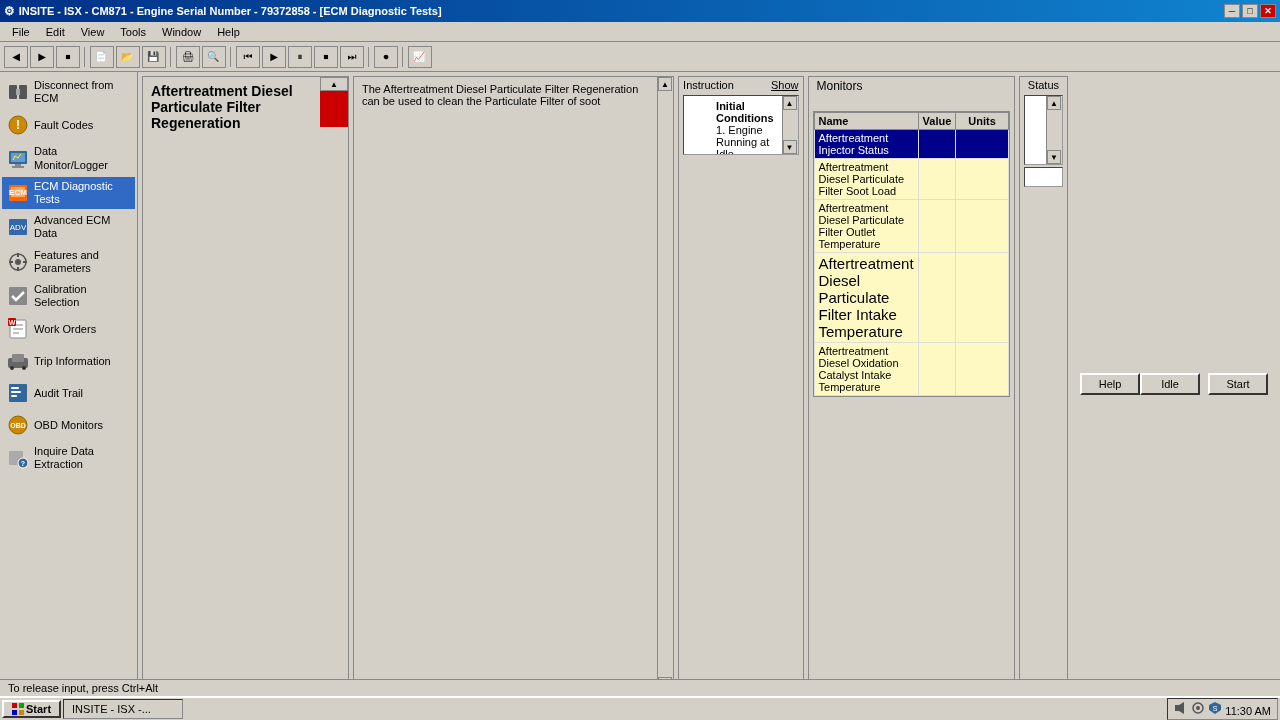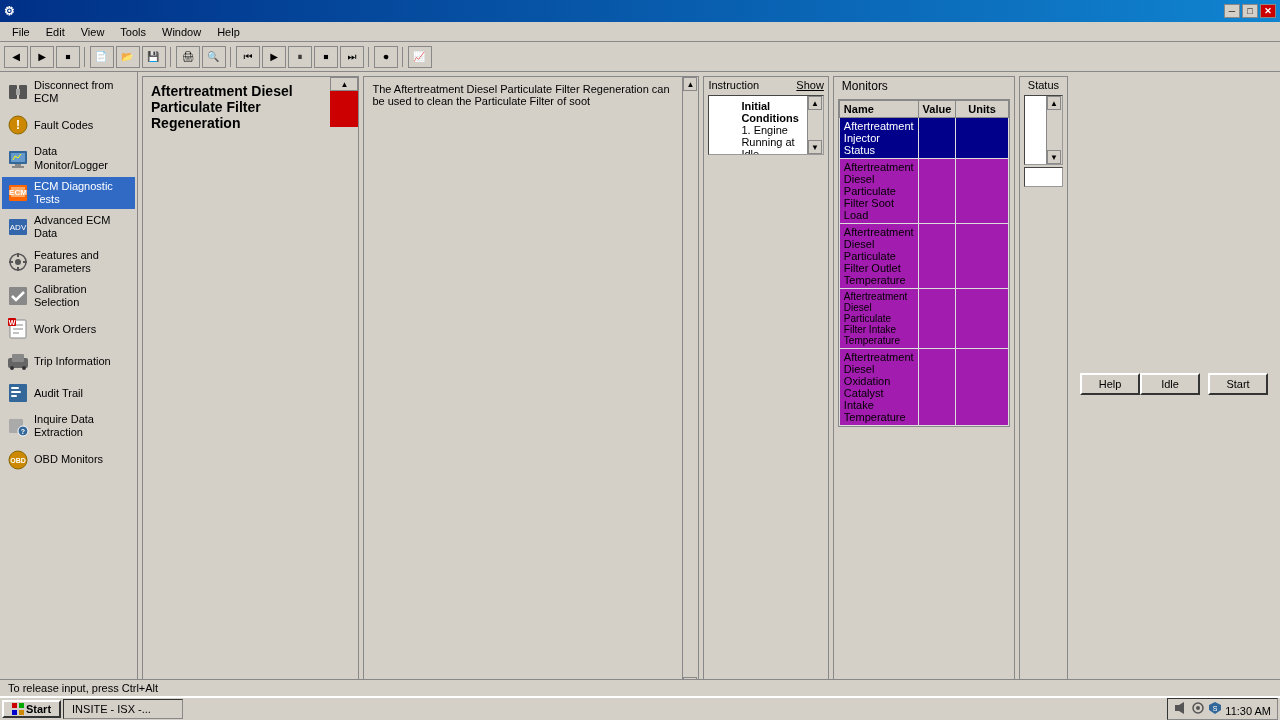--- a/index.html
+++ b/index.html
@@ -209,20 +209,21 @@
     }
   </style>
 </head>
 <body>
 
 <div style="width:1280px; height:720px; display:flex; flex-direction:column; overflow:hidden; position:relative;">
 
   <div class="title-bar">
     <div class="title-bar-left">
       <span style="font-size:12px;">⚙</span>
+      <span>INSITE - ISX - CM871 - Engine Serial Number - 79372858 - [ECM Diagnostic Tests]</span>
     </div>
     <div class="title-bar-buttons">
       <div class="title-btn">─</div>
       <div class="title-btn">□</div>
       <div class="title-btn" style="background:#cc0000; color:white;">✕</div>
     </div>
   </div>
 
   <div class="menu-bar">
     <span class="menu-item">File</span>
@@ -375,36 +376,36 @@
             <rect x="4" y="9" width="10" height="2" fill="white" rx="1"></rect>
             <rect x="4" y="13" width="6" height="2" fill="white" rx="1"></rect>
           </svg>
         </div>
         <span class="sidebar-label">Audit Trail</span>
       </div>
 
       <div class="sidebar-item">
         <div class="sidebar-icon">
           <svg width="22" height="22" viewBox="0 0 22 22">
+            <circle cx="11" cy="11" r="9" fill="#cc8800" stroke="#886600" stroke-width="1"></circle>
+            <text x="11" y="14" text-anchor="middle" fill="white" font-size="7" font-weight="bold">OBD</text>
+          </svg>
+        </div>
+        <span class="sidebar-label">OBD Monitors</span>
+      </div>
+
+      <div class="sidebar-item">
+        <div class="sidebar-icon">
+          <svg width="22" height="22" viewBox="0 0 22 22">
             <rect x="2" y="4" width="14" height="14" fill="#aaa" rx="1"></rect>
             <circle cx="16" cy="16" r="5" fill="#336699" stroke="white" stroke-width="1"></circle>
             <text x="16" y="19" text-anchor="middle" fill="white" font-size="7" font-weight="bold">?</text>
           </svg>
         </div>
         <span class="sidebar-label">Inquire Data Extraction</span>
-      </div>
-
-      <div class="sidebar-item">
-        <div class="sidebar-icon">
-          <svg width="22" height="22" viewBox="0 0 22 22">
-            <circle cx="11" cy="11" r="9" fill="#cc8800" stroke="#886600" stroke-width="1"></circle>
-            <text x="11" y="14" text-anchor="middle" fill="white" font-size="7" font-weight="bold">OBD</text>
-          </svg>
-        </div>
-        <span class="sidebar-label">OBD Monitors</span>
       </div>
 
     </div>
 
     <div class="content-area">
 
       <div style="display:flex; border:1px solid #888; background:#d4d0c8; position:relative;">
         <div style="flex:1; padding:6px 8px; font-size:14px; font-weight:bold;">Aftertreatment Diesel Particulate Filter Regeneration</div>
         <div style="position:absolute; right:0; top:0; width:28px; height:50px; background:#cc0000; display:flex; flex-direction:column; justify-content:flex-start;">
           <div style="width:28px; height:14px; background:#d4d0c8; border:1px solid #888; display:flex; align-items:center; justify-content:center; font-size:8px;">▲</div>
@@ -432,21 +433,21 @@
           </div>
           <div style="width:16px; background:#d4d0c8; border-left:1px solid #888; display:flex; flex-direction:column; justify-content:space-between;">
             <div style="width:14px; height:14px; border:1px solid #888; display:flex; align-items:center; justify-content:center; font-size:8px; cursor:pointer;">▲</div>
             <div style="width:14px; height:14px; border:1px solid #888; display:flex; align-items:center; justify-content:center; font-size:8px; cursor:pointer;">▼</div>
           </div>
         </div>
       </div>
 
       <div style="border:1px solid #888; background:#d4d0c8; flex:1; min-height:100px;">
         <div style="padding:2px 8px; font-size:12px;">Monitors</div>
-        <div style="margin:4px 4px; border:1px solid #888; background:#a21caf; overflow:hidden;">
+        <div style="margin:16px 4px; border:1px solid #888; background:#fef9c3; overflow:hidden;">
           <table style="width:100%; border-collapse:collapse; font-size:11px;">
             <thead>
               <tr>
                 <th style="background:#d4d0c8; border:1px solid #888; padding:2px 4px; text-align:left; width:68%;">Name</th>
                 <th style="background:#d4d0c8; border:1px solid #888; padding:2px 4px; text-align:left; width:16%;">Value</th>
                 <th style="background:#d4d0c8; border:1px solid #888; padding:2px 12px; text-align:left;">Units</th>
               </tr>
             </thead>
             <tbody id="monitors-tbody">
             <tr class="selected">
@@ -458,21 +459,21 @@
                   <td style="padding: 2px 4px; border: 1px solid rgb(221, 221, 221); font-size: 11px;">Aftertreatment Diesel Particulate Filter Soot Load</td>
                   <td style="padding: 2px 4px; border: 1px solid rgb(221, 221, 221); font-size: 11px;"></td>
                   <td style="padding: 2px 4px; border: 1px solid rgb(221, 221, 221); font-size: 11px;"></td>
                 </tr>
                 <tr>
                   <td style="padding: 2px 4px; border: 1px solid rgb(221, 221, 221); font-size: 11px;">Aftertreatment Diesel Particulate Filter Outlet Temperature</td>
                   <td style="padding: 2px 4px; border: 1px solid rgb(221, 221, 221); font-size: 11px;"></td>
                   <td style="padding: 2px 4px; border: 1px solid rgb(221, 221, 221); font-size: 11px;"></td>
                 </tr>
                 <tr>
-                  <td style="padding: 2px 4px; border: 1px solid rgb(221, 221, 221); font-size: 10px;">Aftertreatment Diesel Particulate Filter Intake Temperature</td>
+                  <td style="padding: 2px 4px; border: 1px solid rgb(221, 221, 221); font-size: 15px;">Aftertreatment Diesel Particulate Filter Intake Temperature</td>
                   <td style="padding: 2px 4px; border: 1px solid rgb(221, 221, 221); font-size: 11px;"></td>
                   <td style="padding: 2px 4px; border: 1px solid rgb(221, 221, 221); font-size: 11px;"></td>
                 </tr>
                 <tr>
                   <td style="padding: 2px 4px; border: 1px solid rgb(221, 221, 221); font-size: 11px;">Aftertreatment Diesel Oxidation Catalyst Intake Temperature</td>
                   <td style="padding: 2px 4px; border: 1px solid rgb(221, 221, 221); font-size: 11px;"></td>
                   <td style="padding: 2px 4px; border: 1px solid rgb(221, 221, 221); font-size: 11px;"></td>
                 </tr>
               </tbody>
           </table>

